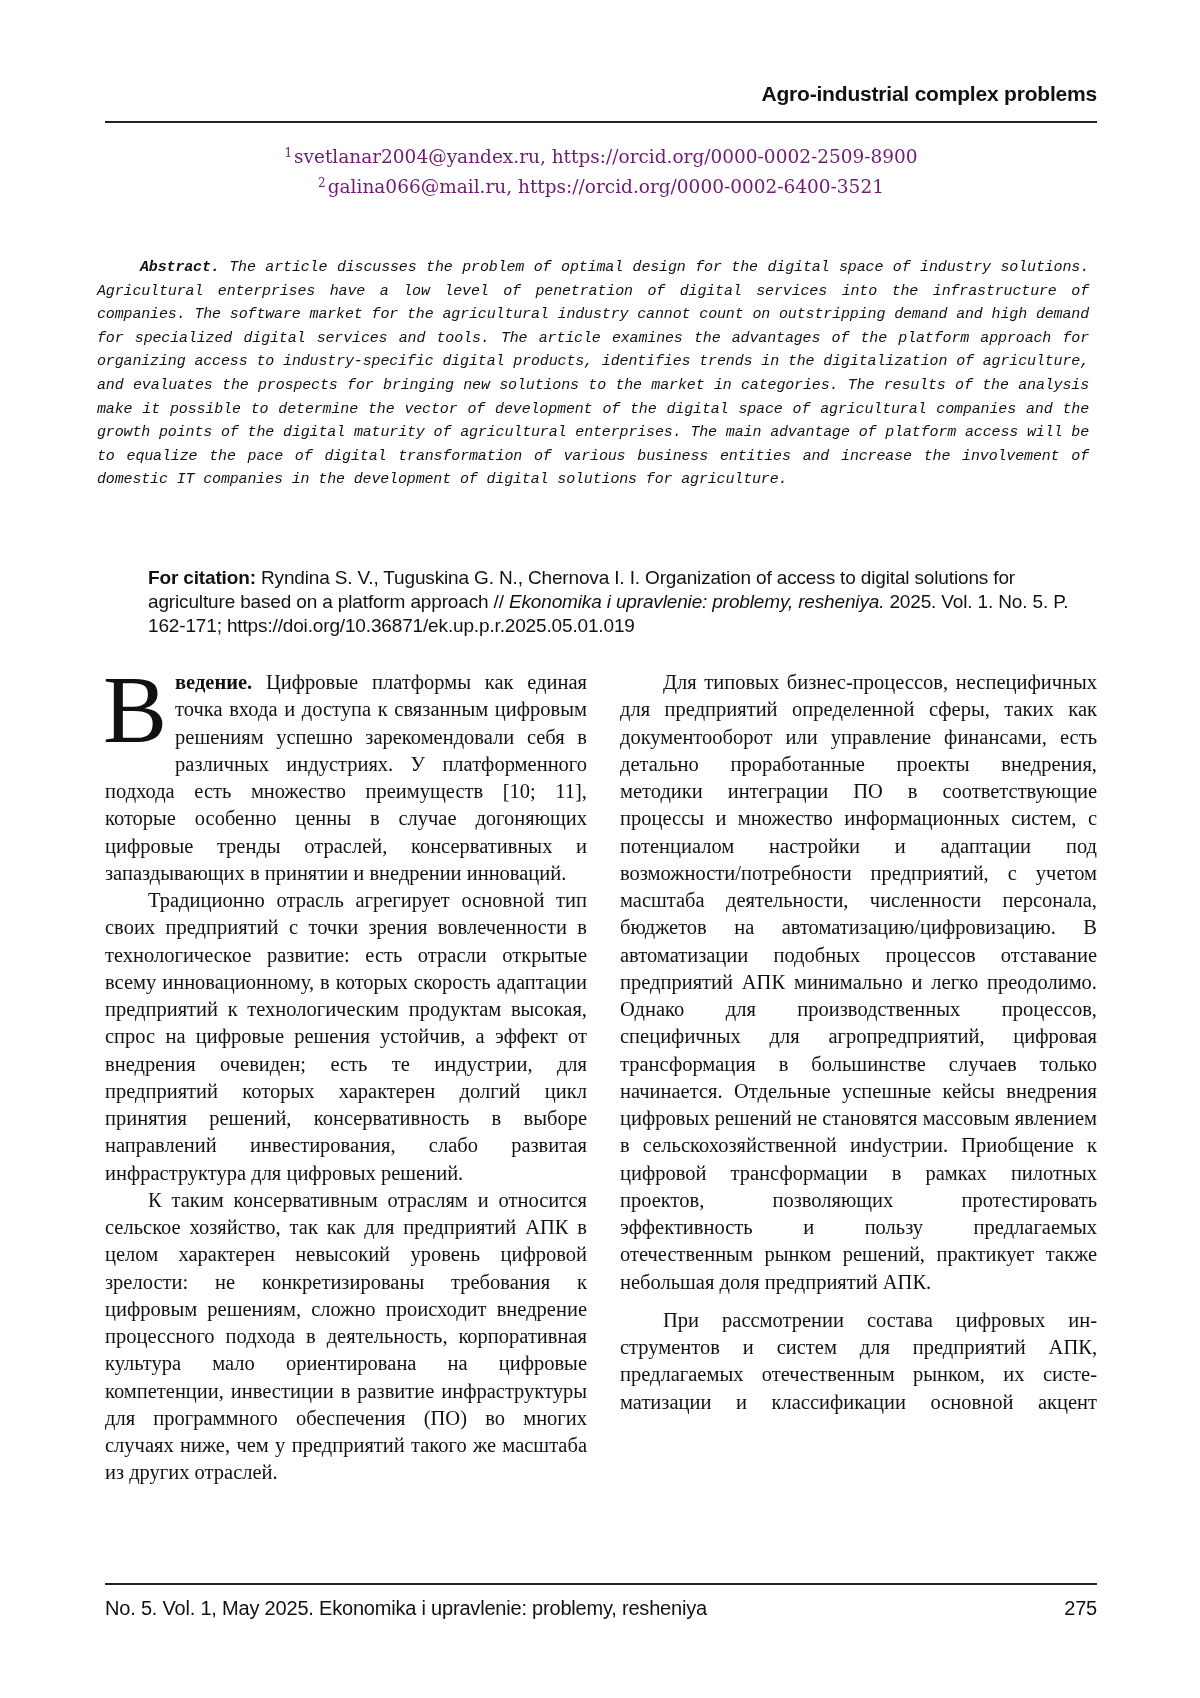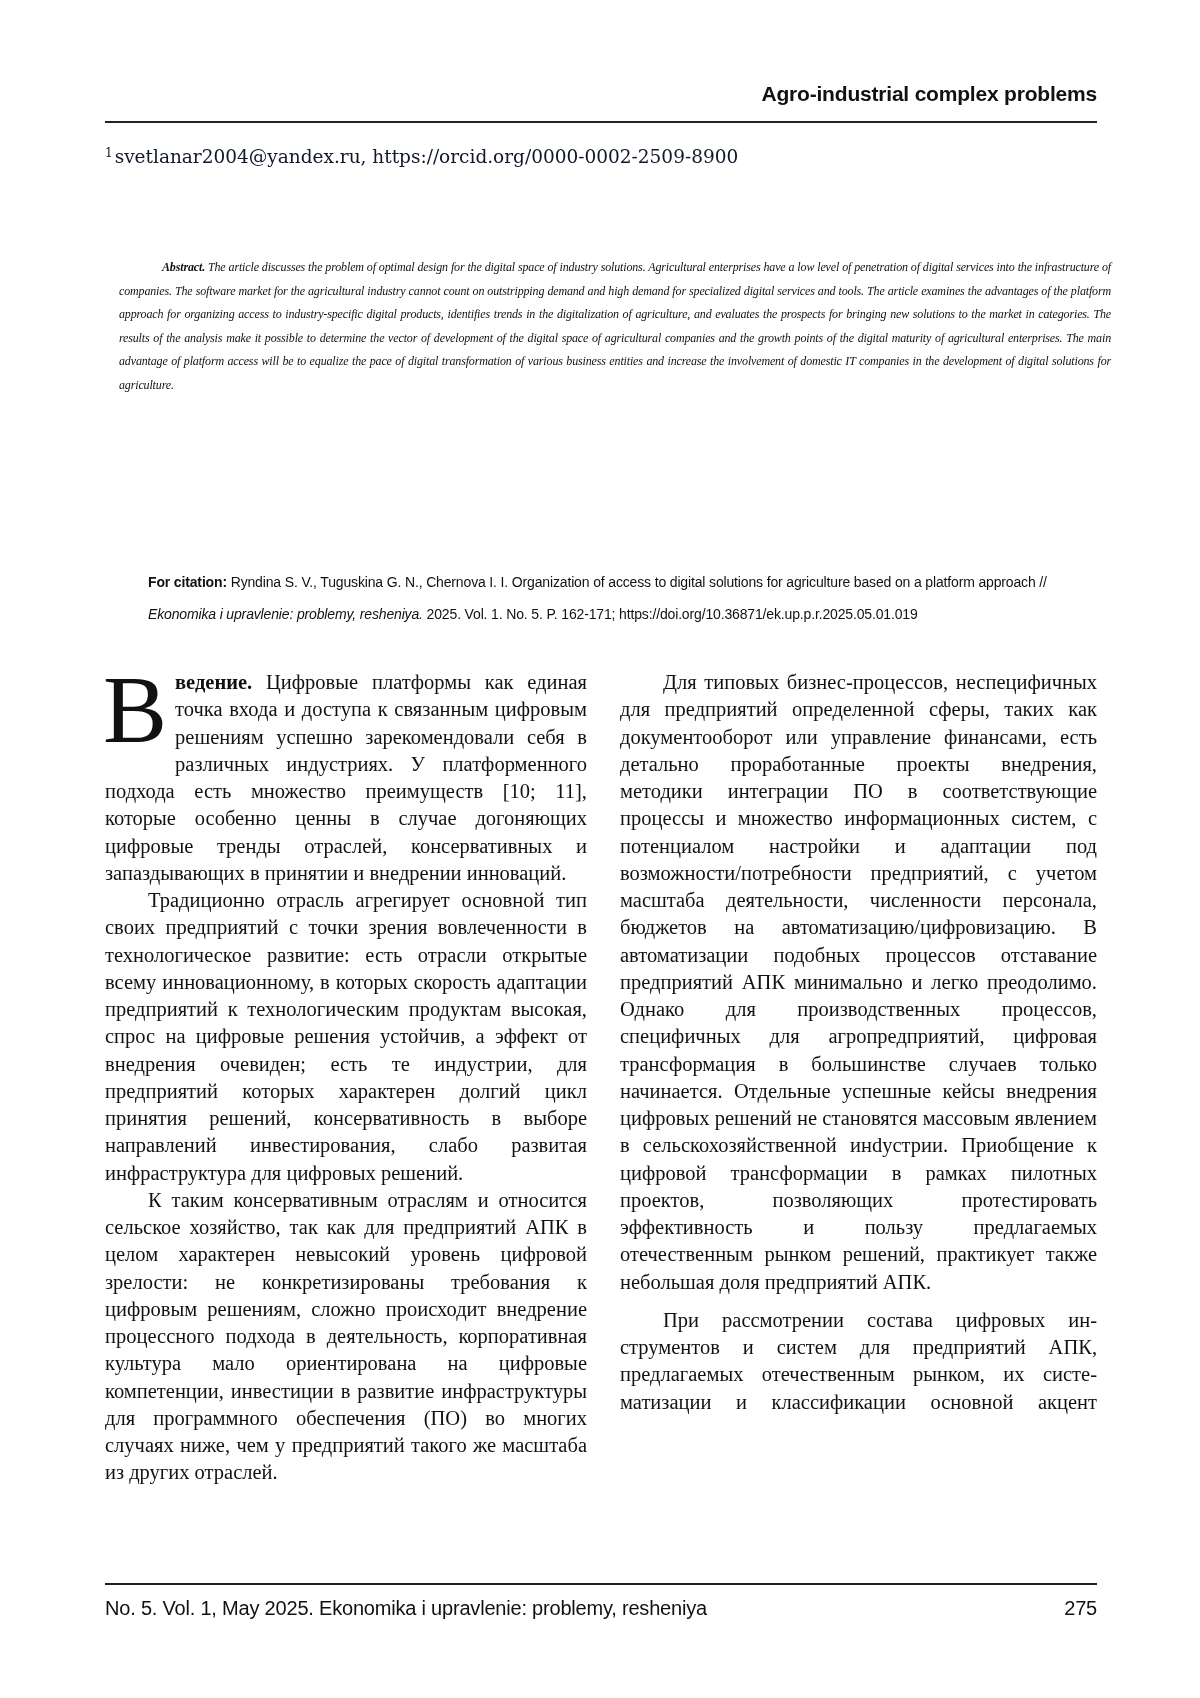--- a/index.html
+++ b/index.html
@@ -10,38 +10,38 @@
     position: absolute; left: 105px; width: 992px; top: 82px;
     text-align: right; font-family: "Liberation Sans", sans-serif;
     font-weight: bold; font-size: 21px; letter-spacing: -0.2px; color: #111;
   }
   .rule { position: absolute; left: 105px; width: 992px; height: 2px; background: #222; }
   .rule.top { top: 121px; }
   .rule.bottom { top: 1583px; }
 
   .authors {
     position: absolute; left: 105px; width: 992px; top: 140px;
-    font-family: "DejaVu Serif", serif; font-size: 18.5px;
-    line-height: 27px; color: #0f172a;
+    text-align: center; font-family: "DejaVu Serif", serif; font-size: 18.5px;
+    line-height: 27px; color: #701a75;
   }
   .authors sup { font-size: 12px; vertical-align: 6px; margin-right: 2px; }
 
   .abstract {
-    position: absolute; left: 119px; width: 992px; top: 256px;
-    font-family: Liberation Serif, serif; font-style: italic;
-    font-size: 12px; line-height: 23.6px; text-align: justify; color: #111;
+    position: absolute; left: 97px; width: 992px; top: 256px;
+    font-family: Liberation Mono, monospace; font-style: italic;
+    font-size: 15px; line-height: 23.6px; text-align: justify; color: #111;
     letter-spacing: -0.15px;
   }
   .abstract p { margin: 0; text-indent: 43px; }
   .abstract b { font-style: italic; font-weight: bold; }
 
   .citation {
     position: absolute; left: 148px; width: 949px; top: 566px;
-    font-family: "Liberation Sans", sans-serif; font-size: 14px;
-    line-height: 32px; color: #111; letter-spacing: -0.15px;
+    font-family: "Liberation Sans", sans-serif; font-size: 19px;
+    line-height: 24px; color: #111; letter-spacing: -0.15px;
   }
   .citation b { font-weight: bold; }
   .citation i { font-style: italic; }
 
   .col {
     position: absolute; top: 669px;
     font-family: "Liberation Serif", serif; font-size: 20.5px;
     line-height: 27.25px; text-align: justify; color: #111;
     hyphens: manual;
   }
@@ -64,20 +64,21 @@
 </head>
 <body>
 
 <div class="page">
 
   <div class="running-head">Agro-industrial complex problems</div>
   <div class="rule top"></div>
 
   <div class="authors">
     <div><sup>1</sup><span>svetlanar2004@yandex.ru, https://orcid.org/0000-0002-2509-8900</span></div>
+    <div><sup>2</sup><span>galina066@mail.ru, https://orcid.org/0000-0002-6400-3521</span></div>
   </div>
 
   <div class="abstract">
     <p><b>Abstract.</b><span> The article discusses the problem of optimal design for the digital space of industry solutions. Agricultural enterprises have a low level of penetration of digital services into the infrastructure of companies. The software market for the agricultural industry cannot count on outstripping demand and high demand for specialized digital services and tools. The article examines the advantages of the platform approach for organizing access to industry-specific digital products, identifies trends in the digitalization of agriculture, and evaluates the prospects for bringing new solutions to the market in categories. The results of the analysis make it possible to determine the vector of development of the digital space of agricultural companies and the growth points of the digital maturity of agricultural enterprises. The main advantage of platform access will be to equalize the pace of digital transformation of various business entities and increase the involvement of domestic IT companies in the development of digital solutions for agriculture.</span></p>
   </div>
 
   <div class="citation">
     <b>For citation:</b><span> Ryndina S. V., Tuguskina G. N., Chernova I. I. Organization of access to digital solutions for agriculture based on a platform approach // </span><i>Ekonomika i upravlenie: problemy, resheniya.</i><span> 2025. Vol. 1. No. 5. P. 162-171; https://doi.org/10.36871/ek.up.p.r.2025.05.01.019</span>
   </div>
 

